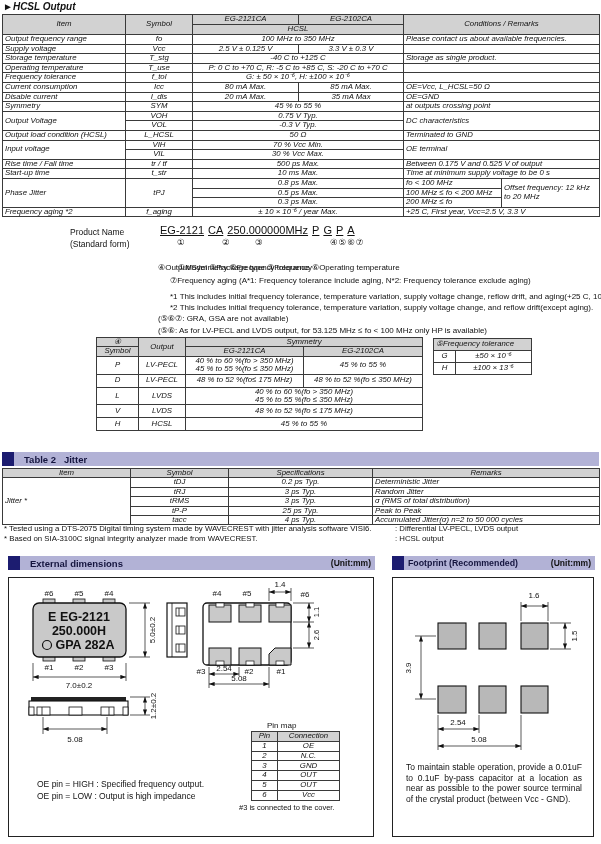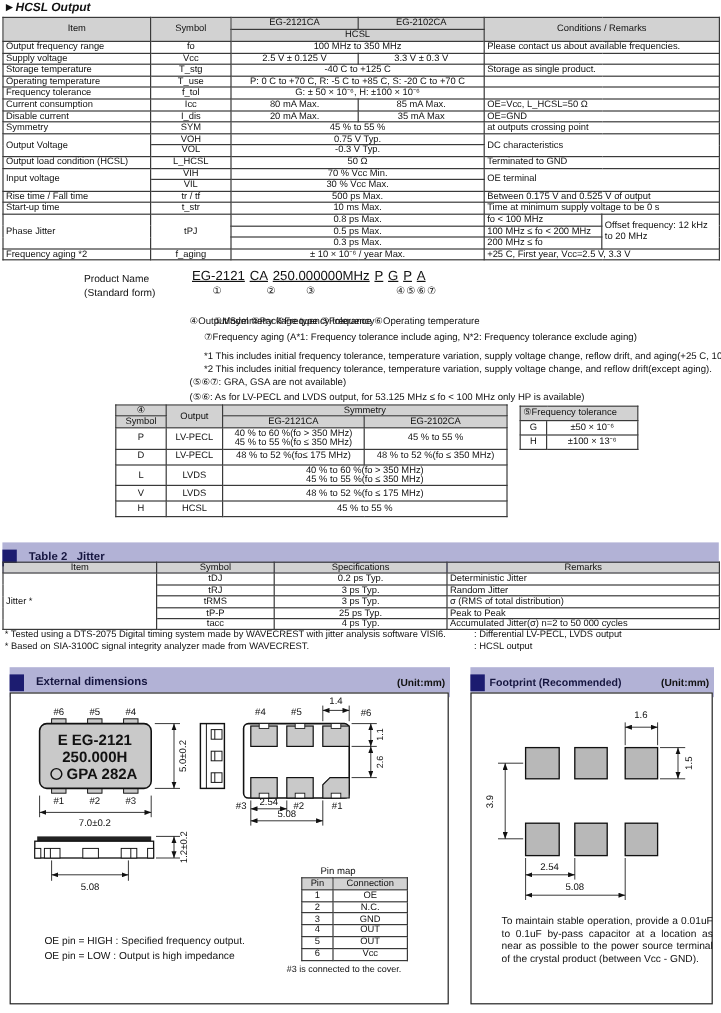--- a/index.html
+++ b/index.html
@@ -1,20 +1,20 @@
 <!DOCTYPE html>
 <html><head>
 <meta charset="utf-8">
 <style>
   html,body{margin:0;padding:0;background:#fff;}
   .page{position:relative;width:601px;height:844px;background:#fff;overflow:hidden;
         font-family:"Liberation Sans",sans-serif;color:#111;}
   .abs{position:absolute;}
   
-  table{border-collapse:collapse;table-layout:fixed;}
+  table{border-collapse:collapse;table-layout:fixed;font-style:italic;}
   td,th{border:0.8px solid #3a3a3a;padding:0 2px;font-weight:normal;
         font-size:7.8px;line-height:1.08;overflow:hidden;text-align:center;vertical-align:middle;}
   th{background:#d2d2d2;}
   .l{text-align:left;}
   .pre{white-space:pre-line;margin-top:19px;}
   .bt{border:1.4px solid #111;}
   
   .spec{left:2px;top:14px;width:597px;}
   .spec td{height:8.6px;}
   .spec th{height:9px;}
@@ -24,40 +24,40 @@
   .useg{text-decoration:underline;margin-right:4px;}
   .digit{position:absolute;top:237px;font-size:8.5px;letter-spacing:1px;}
   
   .symtab{left:96px;top:337px;width:326px;}
   .symtab td{height:12px;}
   .ftol{left:433px;top:338px;width:98px;}
   .ftol td,.ftol th{height:11px;}
   .otemp{left:432px;top:378px;width:110px;}
   .otemp td,.otemp th{height:11px;}
   
-  .bar{position:absolute;height:25px;background:#b2b2d6;display:flex;align-items:center;}
+  .bar{position:absolute;height:14px;background:#b2b2d6;display:flex;align-items:center;}
   .sq{width:12px;height:14px;background:#1c1c70;flex:none;}
   .bar-t{font-weight:bold;font-size:9.5px;margin-left:10px;color:#15153f;white-space:pre;}
   .bar-u{margin-left:auto;margin-right:4px;font-size:8.5px;font-weight:bold;}
   
   .jittab{left:2px;top:468px;width:597px;}
   .jittab td{height:8px;}
   .fn{position:absolute;font-size:7.8px;white-space:nowrap;}
   
   .dbox{position:absolute;border:1.5px solid #222;background:#fff;}
   svg text{font-family:"Liberation Sans",sans-serif;font-size:8px;fill:#111;}
   .tm{text-anchor:middle;}
   .big{font-size:12.5px;font-weight:bold;}
   .oe-text{position:absolute;left:28px;top:200px;font-size:8.5px;line-height:12px;white-space:nowrap;}
   .pinmap{position:absolute;left:230px;top:143px;width:112px;font-size:8px;}
   .pinmap table{width:88px;margin-left:12px;margin-top:1px;}
   .pinmap td,.pinmap th{height:8.8px;font-size:7.8px;}
   .pm-note{font-size:7.5px;margin-top:2px;white-space:nowrap;}
   .ovl{text-decoration:overline;}
-  .fp-note{position:absolute;left:25px;top:184px;width:176px;font-size:8.5px;line-height:10.5px;text-align:justify;}
+  .fp-note{position:absolute;left:13px;top:184px;width:176px;font-size:8.5px;line-height:10.5px;text-align:justify;}
   .title-h{position:absolute;left:3px;top:1px;font-size:10px;font-weight:bold;font-style:italic;}
 </style>
 </head>
 <body>
 
 <div class="page">
 
   <div class="title-h"><span>►</span><span>HCSL Output</span></div>
 
   <table class="abs spec bt">

